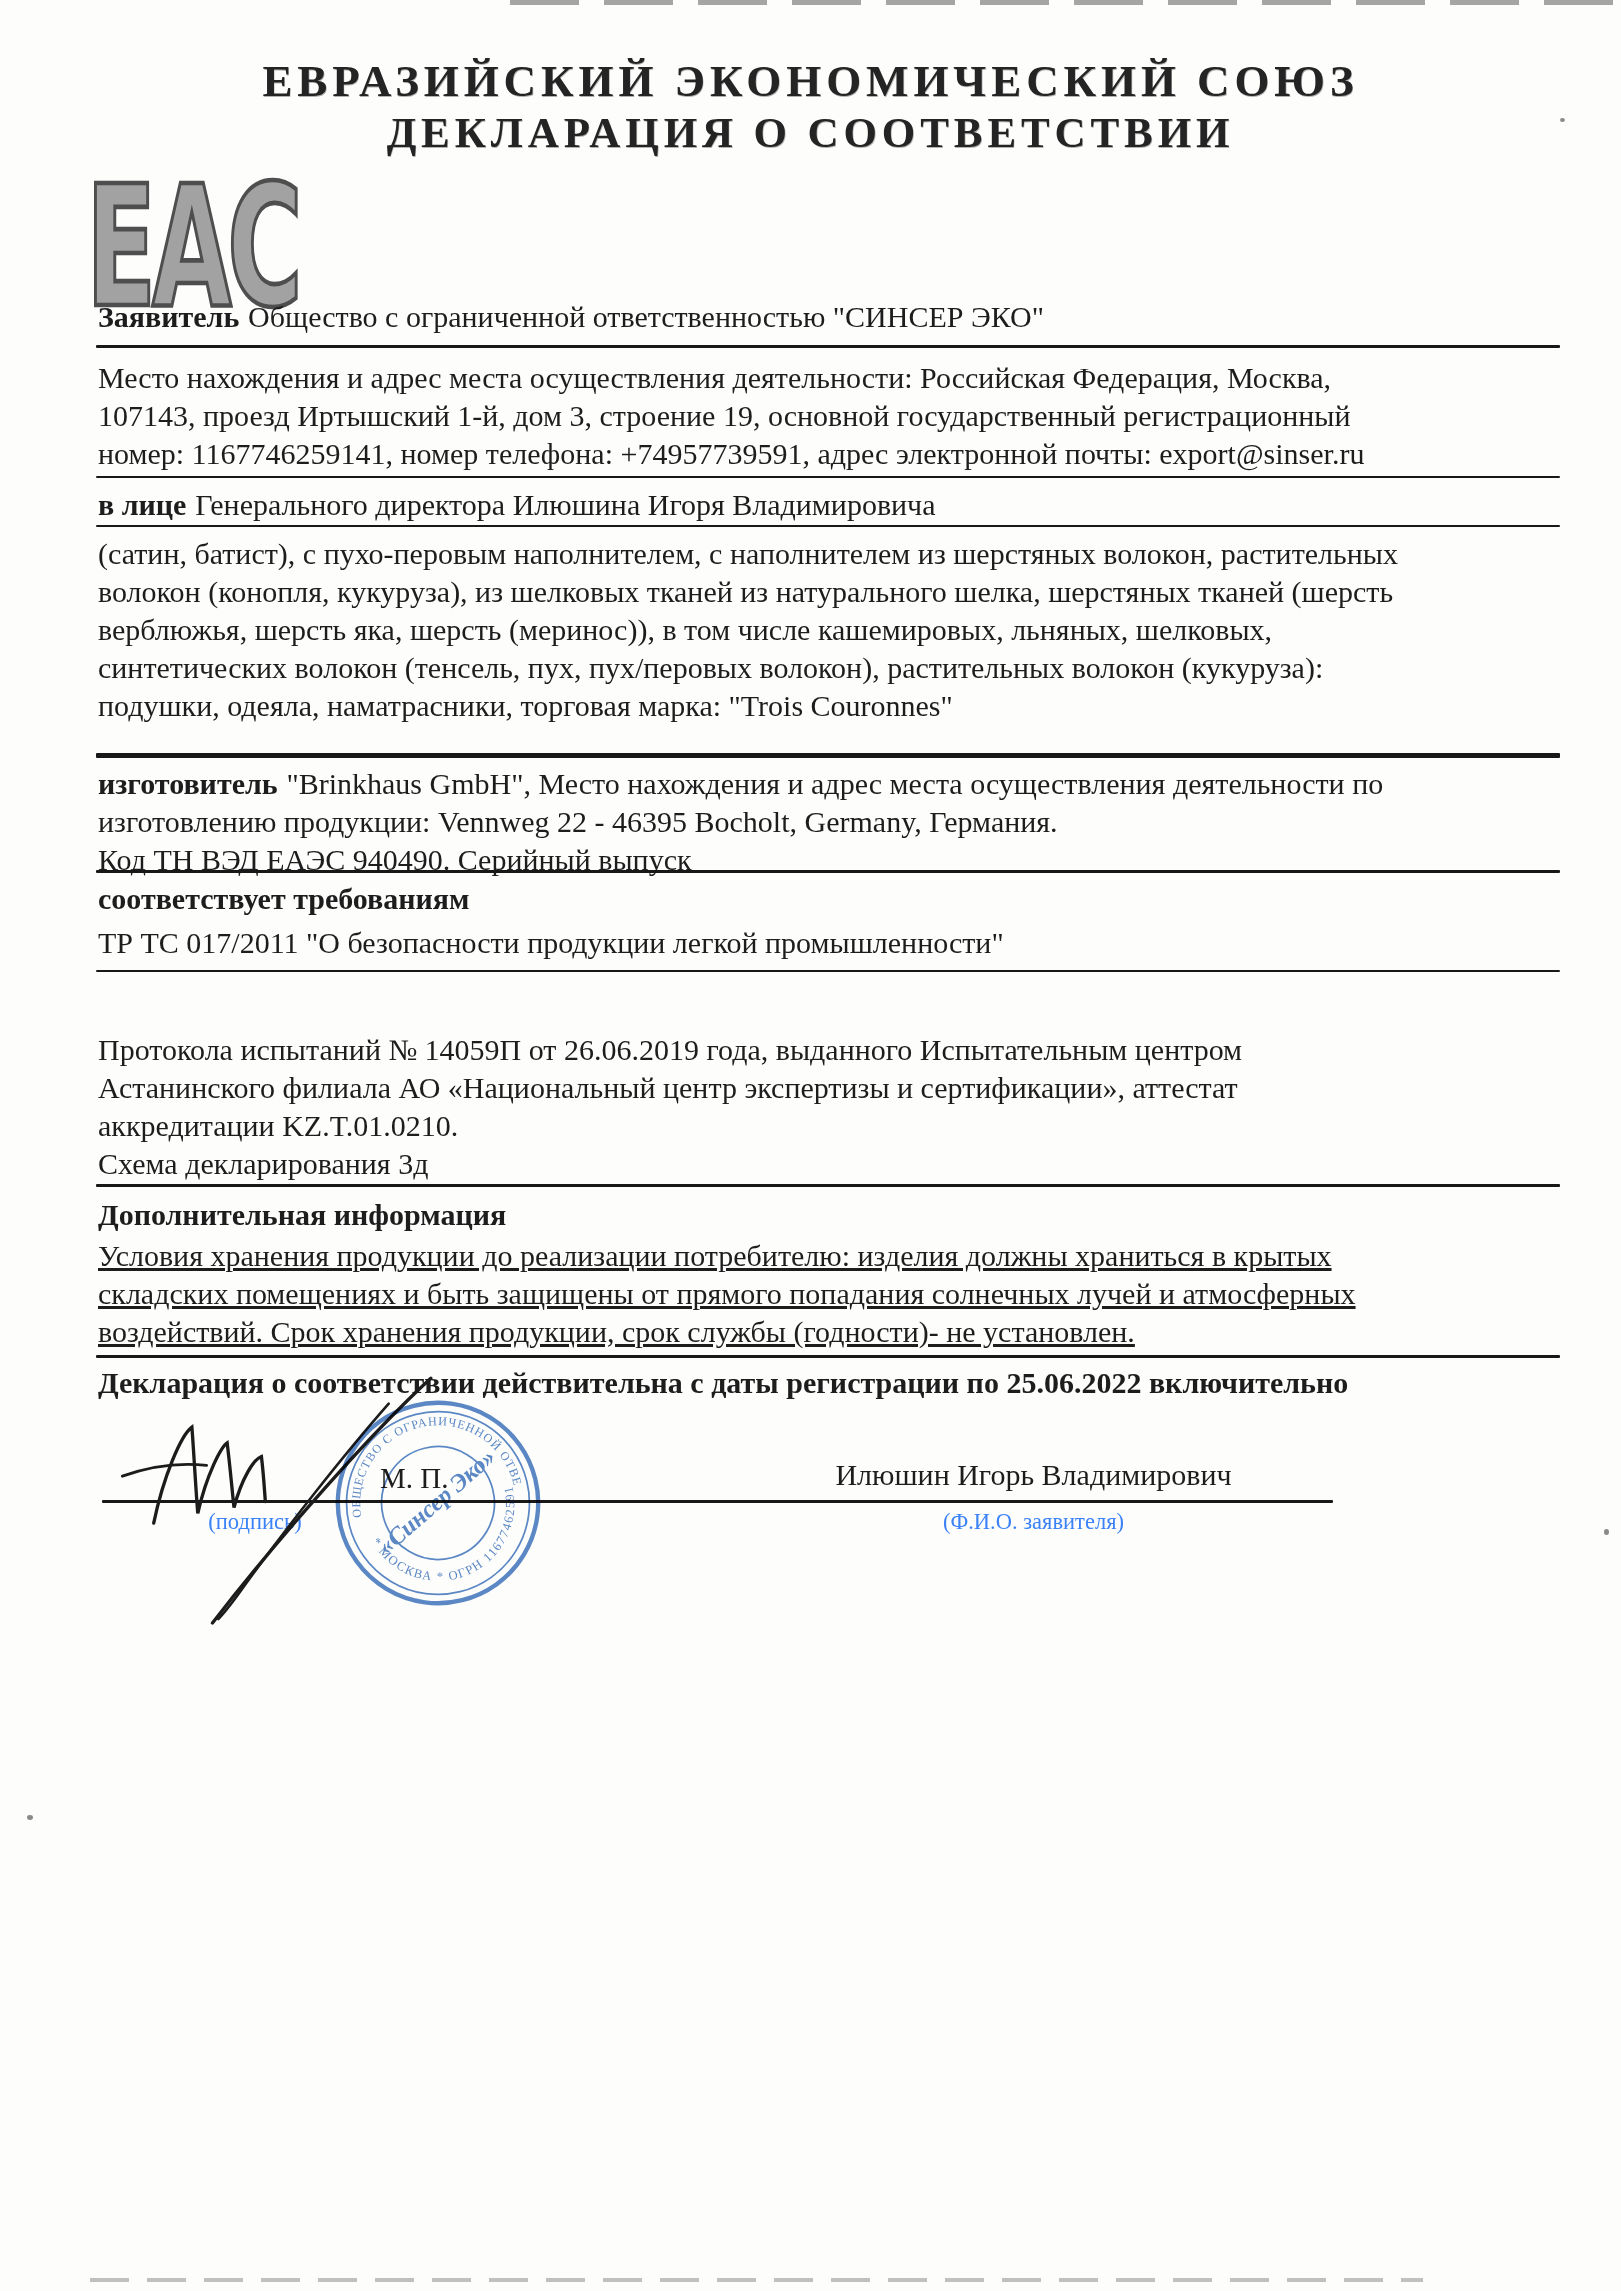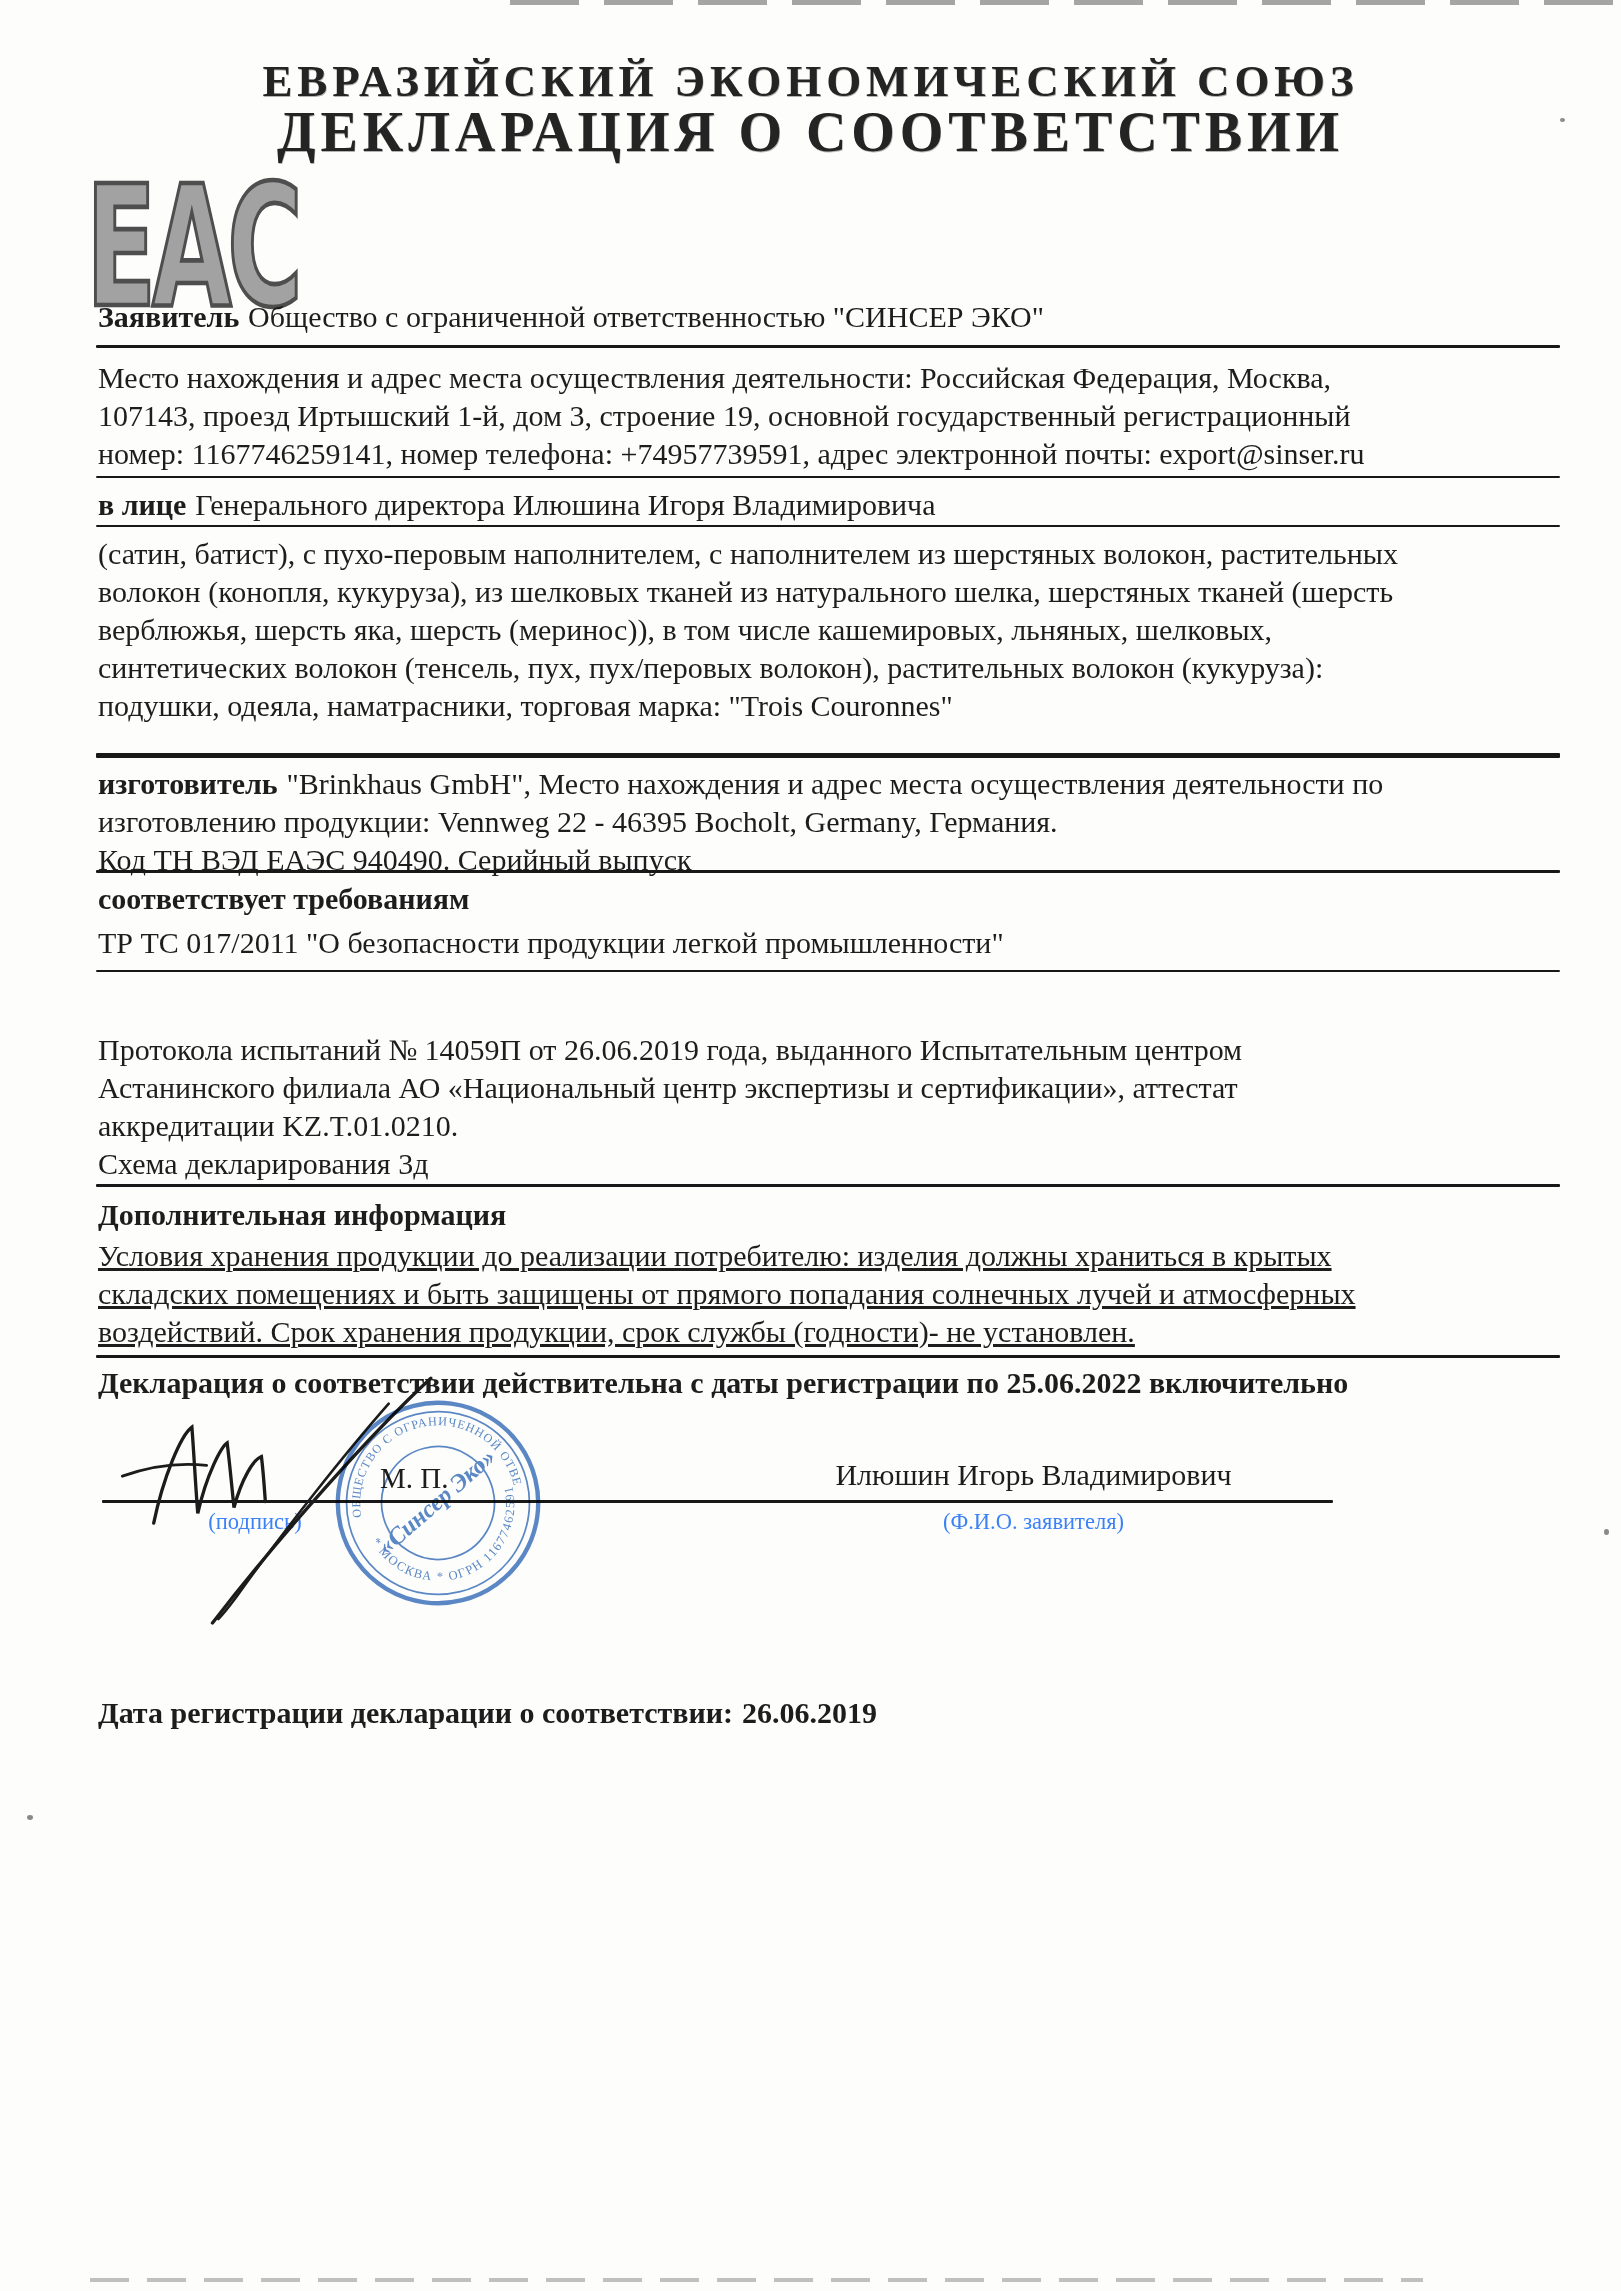--- a/index.html
+++ b/index.html
@@ -11,21 +11,21 @@
   .line{position:absolute;left:98px;width:1462px;font-size:30px;line-height:38px;}
   .pre{white-space:pre-line;}
   .b{font-weight:bold;}
   .lbl{font-weight:bold;margin-right:8.8px;}
   .rule{position:absolute;left:96px;width:1464px;background:#181818;height:2.9px;border-radius:1px;}
   .rule.thin{height:2px;}
   .rule.thick{height:4.9px;}
   .title{position:absolute;left:0;width:100%;text-align:center;font-weight:bold;color:#242424;
          text-shadow:0.6px 0.6px 0 rgba(40,40,40,.35);}
   .title1{top:55px;font-size:45px;letter-spacing:4.9px;}
-  .title2{top:100px;font-size:56px;letter-spacing:4.9px;font-family:Liberation Serif, serif;}
+  .title2{top:108px;font-size:43px;letter-spacing:4.9px;font-family:Liberation Serif, serif;}
   .eac{position:absolute;left:86px;top:165px;width:196px;height:191px;overflow:visible;}
   .eac-text{
     font-family:"DejaVu Sans","Liberation Sans",sans-serif;font-weight:bold;
     font-size:139px;letter-spacing:-5.9px;color:#a2a2a2;
     -webkit-text-stroke:3.9px #4e4e4e;
     transform:scale(0.74,1.2);transform-origin:left top;line-height:1;
   }
   .small-label{position:absolute;font-size:22.5px;color:#3b82f6;}
   .sig-svg{position:absolute;left:93px;top:1374px;z-index:4;}
   .stamp{position:absolute;left:331px;top:1396px;width:214px;height:214px;
@@ -135,18 +135,15 @@
       <text font-size="12.5" letter-spacing="1">
         <textPath href="#arcTop" startOffset="2%">ОБЩЕСТВО С ОГРАНИЧЕННОЙ ОТВЕТСТВЕННОСТЬЮ</textPath>
       </text>
       <text font-size="13" letter-spacing="1.5">
         <textPath href="#arcBottom" startOffset="8%">* МОСКВА *  ОГРН 1167746259141</textPath>
       </text>
       <text x="110" y="116" font-size="25" font-style="italic" font-weight="bold" text-anchor="middle" transform="rotate(-27 110 110)">«Синсер Эко»</text>
     </g>
   </svg>
 
-  <div class="line b" style="top:1694px;">
-    <span class="lbl">Дата регистрации декларации о соответствии:</span><span>26.06.2019</span>
-  </div>
 
 </div>
 
 
 </body></html>

